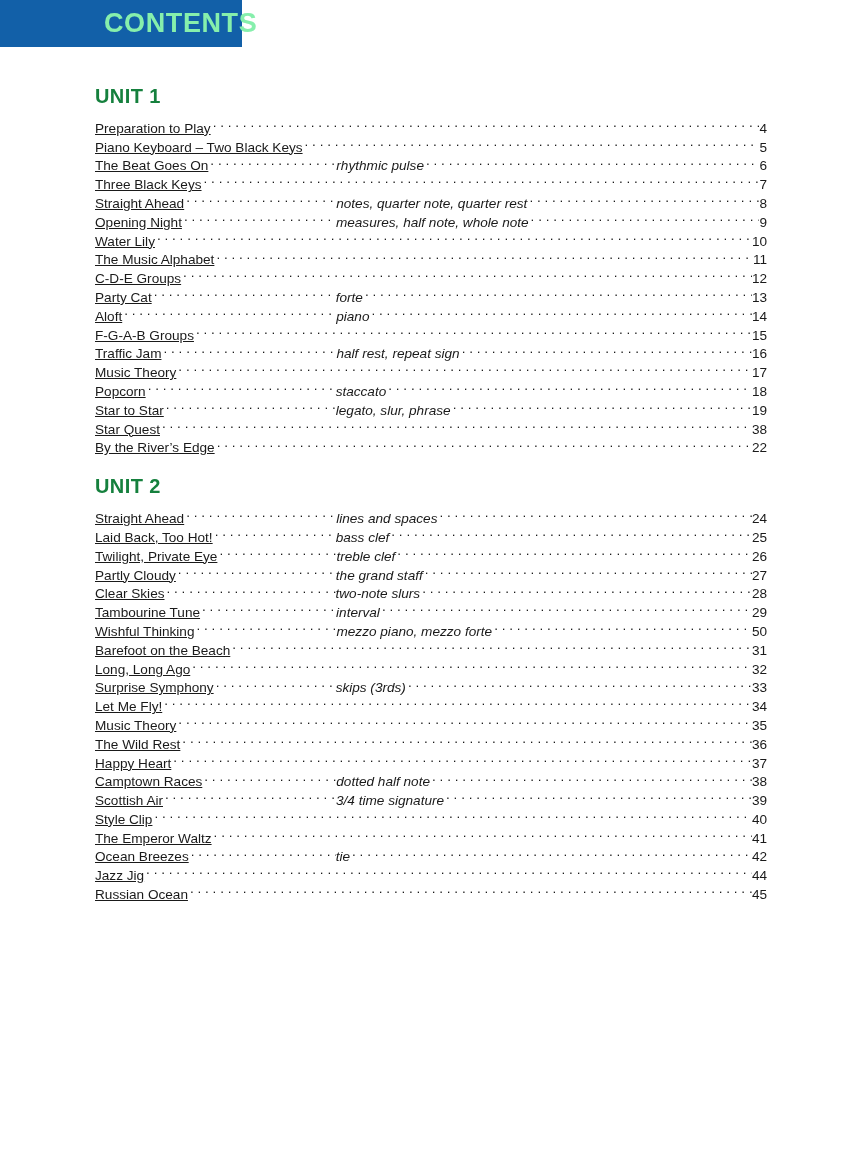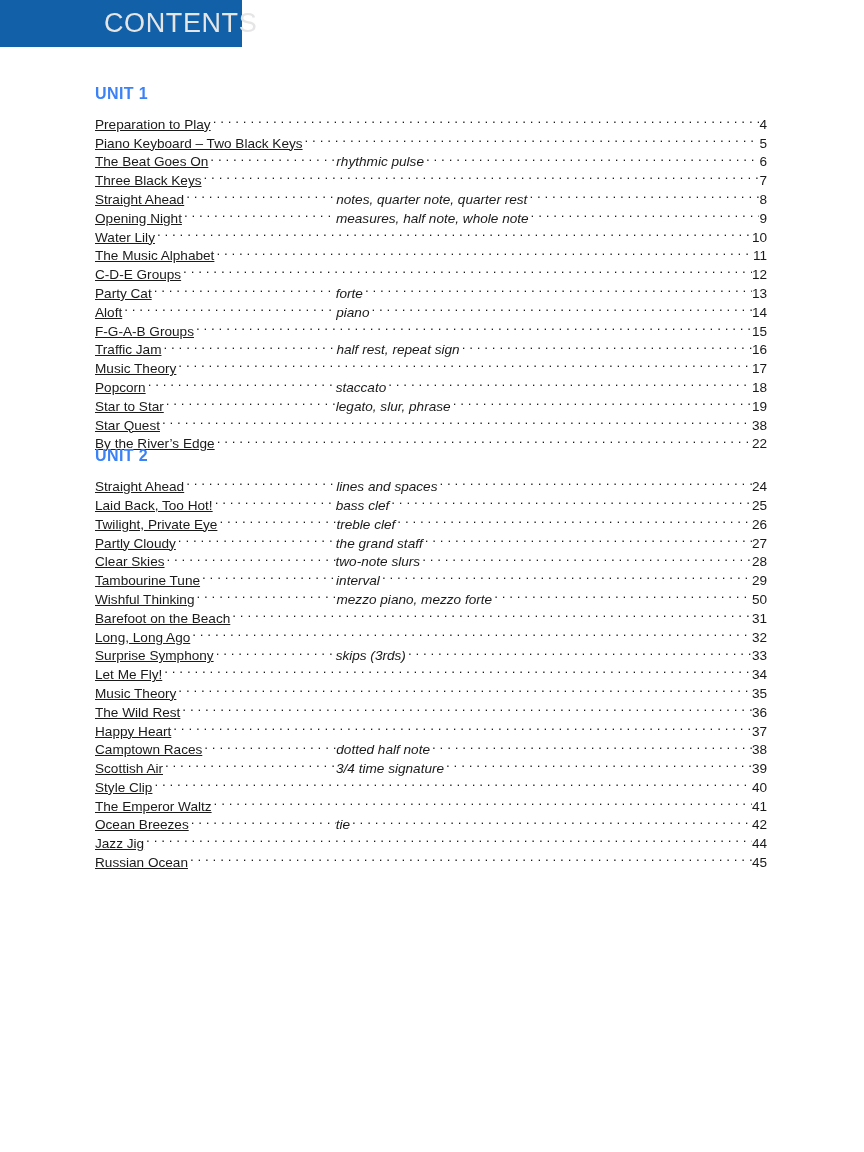--- a/index.html
+++ b/index.html
@@ -20,43 +20,43 @@
     position: absolute;
     left: 0;
     top: 0;
     width: 242px;
     height: 47px;
     background: #1260a8;
     display: flex;
     align-items: center;
   }
   .banner-title {
-    color: #e5e5e5;
+    color: #86efac;
     font-size: 27px;
-    font-weight: 400;
+    font-weight: 700;
     letter-spacing: 0.6px;
     padding-left: 104px;
     line-height: 1;
     font-family: "Liberation Sans", sans-serif;
   }
 
   
   .toc {
     position: absolute;
     left: 95px;
     top: 86px;
     width: 672px;
   }
 
   .unit-block { margin: 0; }
-  .unit-block + .unit-block { }
+  .unit-block + .unit-block { margin-top: 24px; }
 
   .unit-heading {
-    color: #3b82f6;
-    font-size: 16px;
+    color: #15803d;
+    font-size: 20px;
     font-weight: bold;
     letter-spacing: 0.4px;
     line-height: 1;
     margin-bottom: 8px;
   }
 
   .entries { display: block; }
 
   .entry {
     display: flex;

